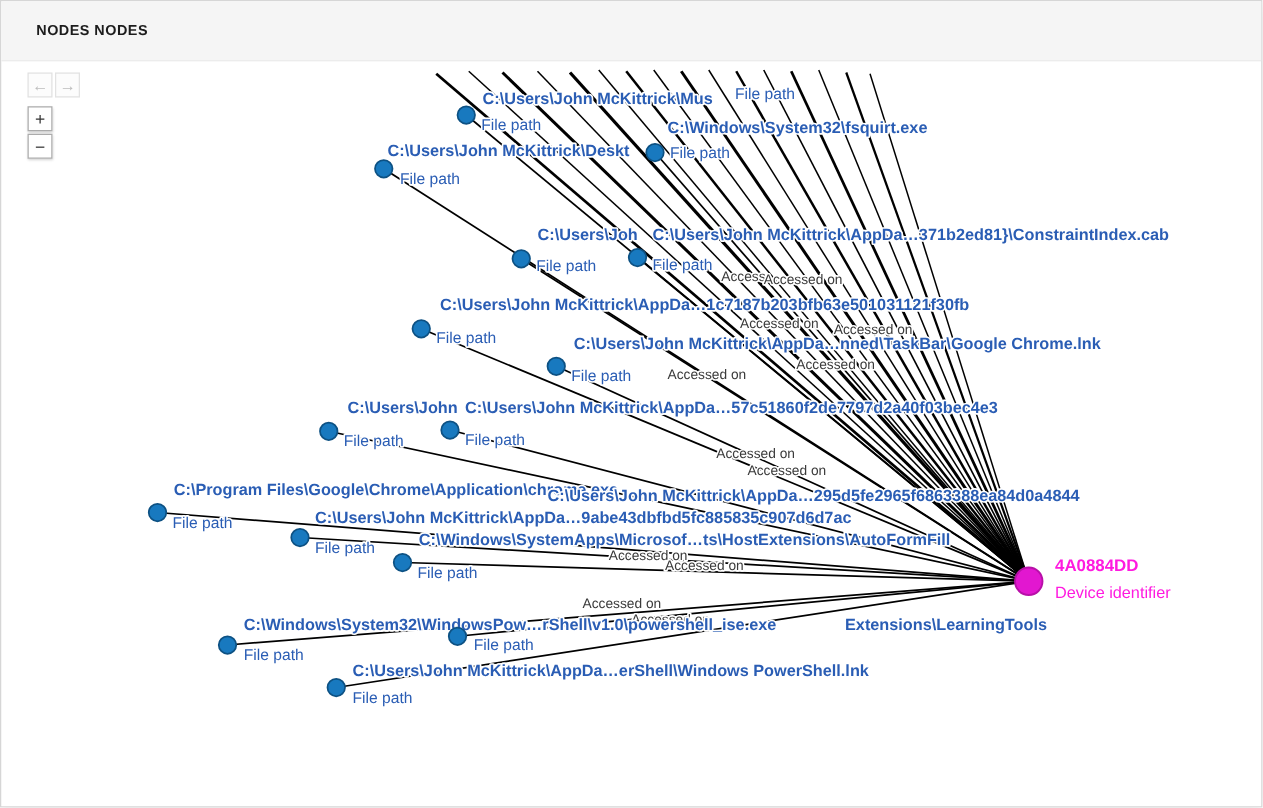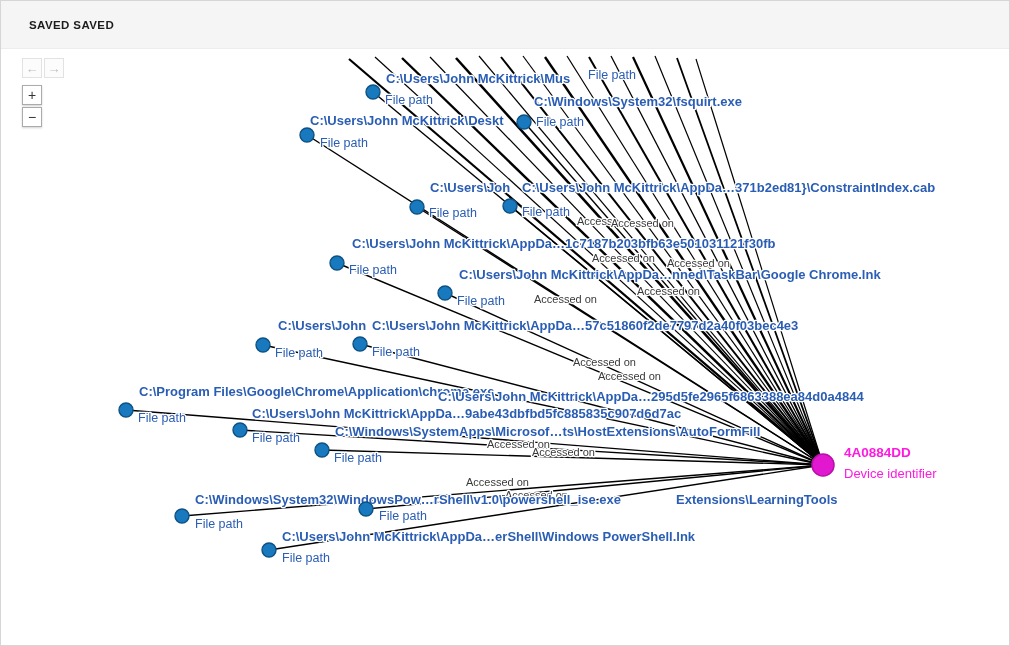--- a/index.html
+++ b/index.html
@@ -31,21 +31,21 @@
     width:20px; height:20px; border:1px solid #ababab; background:#fff; color:#333;
     font-size:14px; line-height:16px; text-align:center; padding:0; cursor:pointer;
     box-shadow:0 1px 2px rgba(0,0,0,.18); font-family:"Liberation Sans", sans-serif;
   }
 </style>
 </head>
 <body>
 
 <div class="panel">
   <div class="panel-header">
-    <span class="panel-title">SAVED SAVED</span>
+    <span class="panel-title">NODES NODES</span>
   </div>
 
   <svg class="graph" id="graph-svg" width="1010" height="646" viewBox="0 0 1010 646">
       <line x1="822" y1="464" x2="348" y2="58" stroke="#000000" stroke-width="2.2"></line>
       <line x1="822" y1="464" x2="374" y2="56" stroke="#000000" stroke-width="1.2"></line>
       <line x1="822" y1="464" x2="401" y2="57" stroke="#000000" stroke-width="2.4"></line>
       <line x1="822" y1="464" x2="429" y2="56" stroke="#000000" stroke-width="1.2"></line>
       <line x1="822" y1="464" x2="455" y2="57" stroke="#000000" stroke-width="2.6"></line>
       <line x1="822" y1="464" x2="478" y2="55" stroke="#000000" stroke-width="1.2"></line>
       <line x1="822" y1="464" x2="500" y2="56" stroke="#000000" stroke-width="2"></line>

